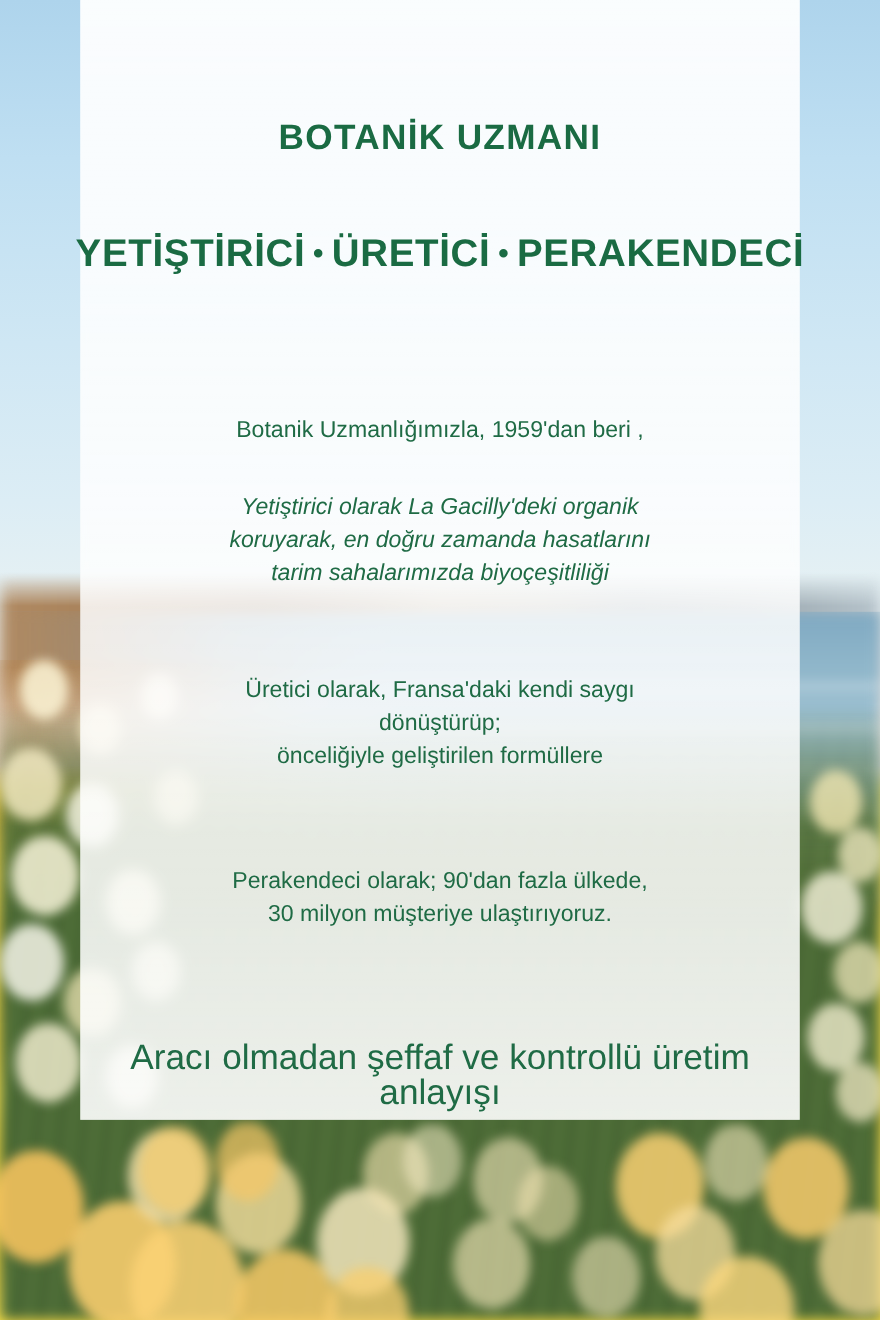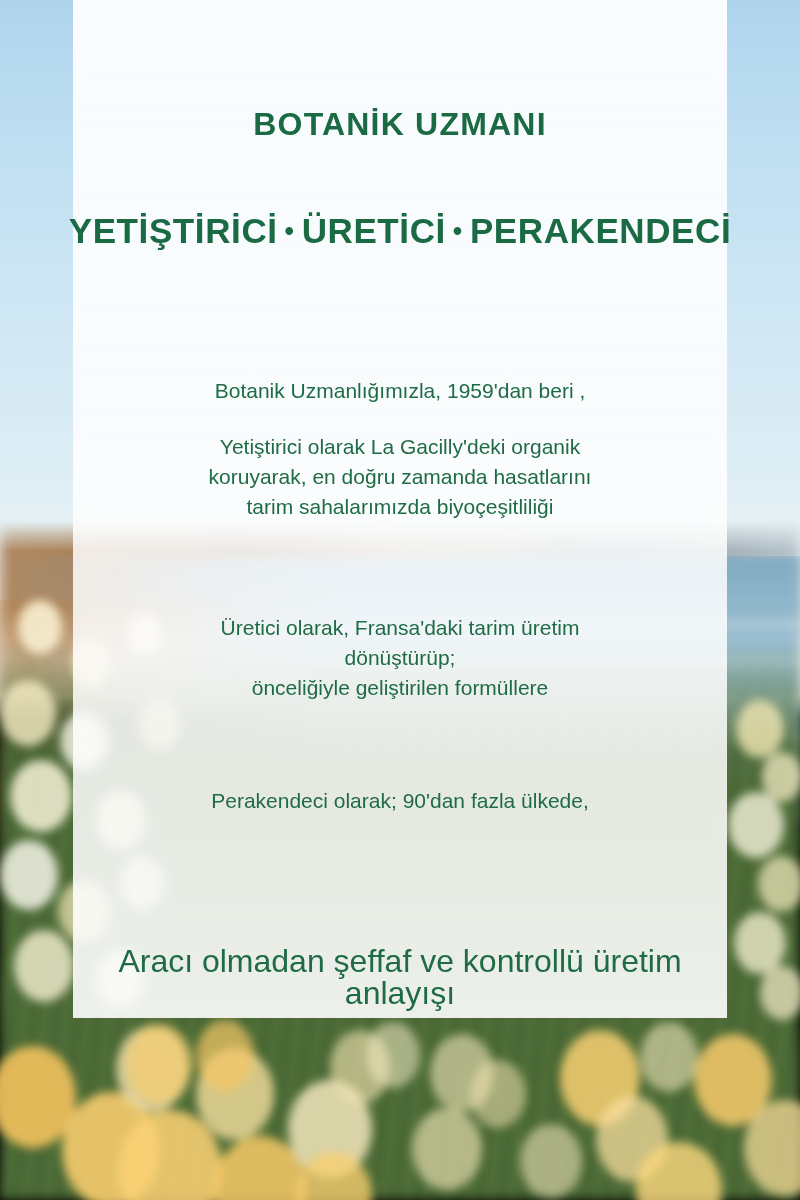--- a/index.html
+++ b/index.html
@@ -9,21 +9,21 @@
   }
   body {
     font-family: "Liberation Sans", sans-serif;
   }
 
   #poster {
     position: relative;
     width: 800px;
     height: 1200px;
     overflow: hidden;
-    background: #000000;
+    background: #fde047;
   }
 
   
 
   .bg-layer {
     position: absolute;
     left: 0;
     top: 0;
     width: 800px;
     height: 1200px;
@@ -206,21 +206,21 @@
   .body-block {
     position: absolute;
     left: 73px;
     width: 654px;
     text-align: center;
     color: #1f6b45;
     font-size: 21px;
     line-height: 30px;
   }
   #para-1 { top: 376px; }
-  #para-2 { top: 432px; }
+  #para-2 { top: 446px; font-style: italic; }
   #para-3 { top: 613px; }
   #para-4 { top: 786px; }
 
   .closing {
     position: absolute;
     left: 73px;
     top: 945px;
     width: 654px;
     text-align: center;
     color: #1f6b45;
@@ -304,25 +304,26 @@
       <span class="ln">Botanik Uzmanlığımızla, 1959'dan beri ,</span>
     </div>
 
     <div class="body-block" id="para-2">
       <span class="ln">Yetiştirici olarak La Gacilly'deki organik</span>
       <span class="ln">koruyarak, en doğru zamanda hasatlarını</span>
       <span class="ln">tarim sahalarımızda biyoçeşitliliği</span>
     </div>
 
     <div class="body-block" id="para-3">
-      <span class="ln">Üretici olarak, Fransa'daki tarim üretim</span>
+      <span class="ln">Üretici olarak, Fransa'daki kendi saygı</span>
       <span class="ln">dönüştürüp;</span>
       <span class="ln">önceliğiyle geliştirilen formüllere</span>
     </div>
 
     <div class="body-block" id="para-4">
       <span class="ln">Perakendeci olarak; 90'dan fazla ülkede,</span>
+      <span class="ln">30 milyon müşteriye ulaştırıyoruz.</span>
     </div>
 
     <div class="closing">Aracı olmadan şeffaf ve kontrollü üretim anlayışı</div>
 
   </div>
 </div>
 
 </body></html>

